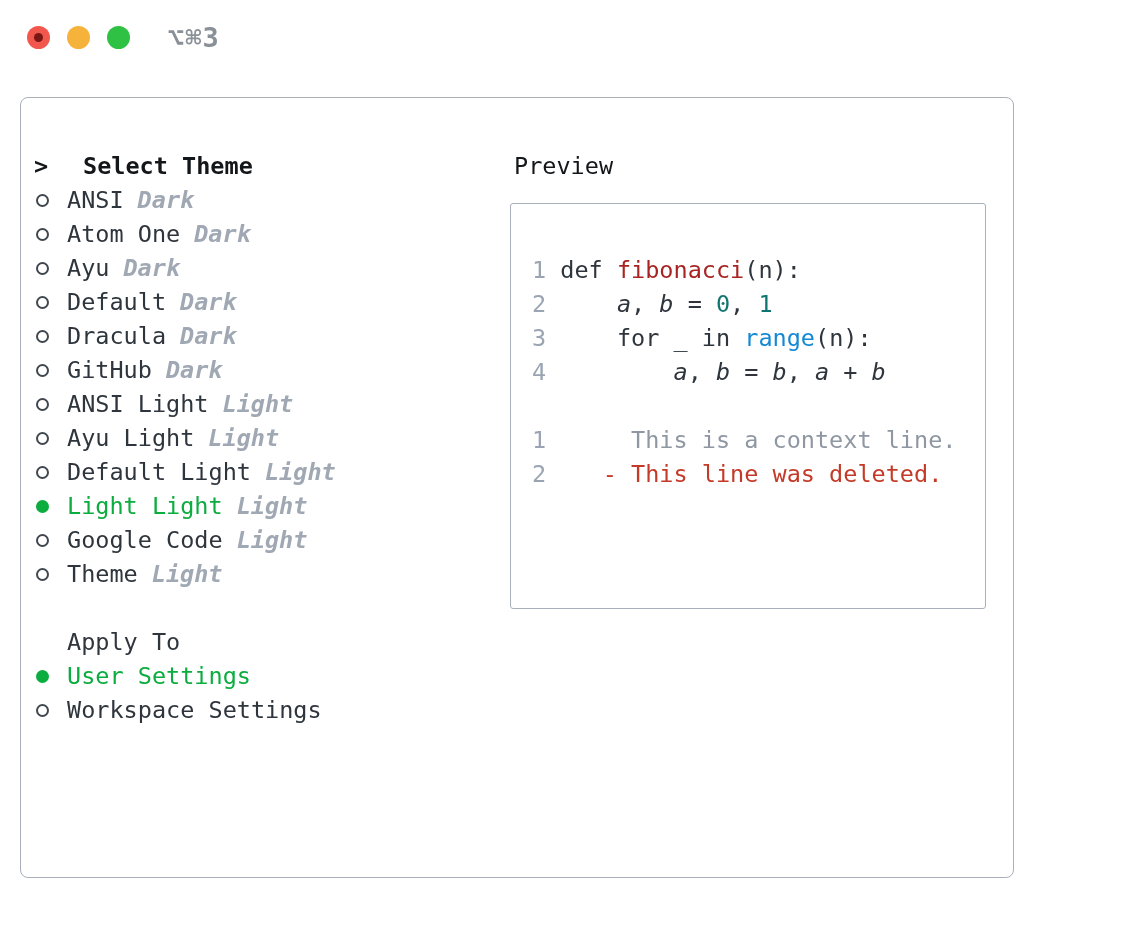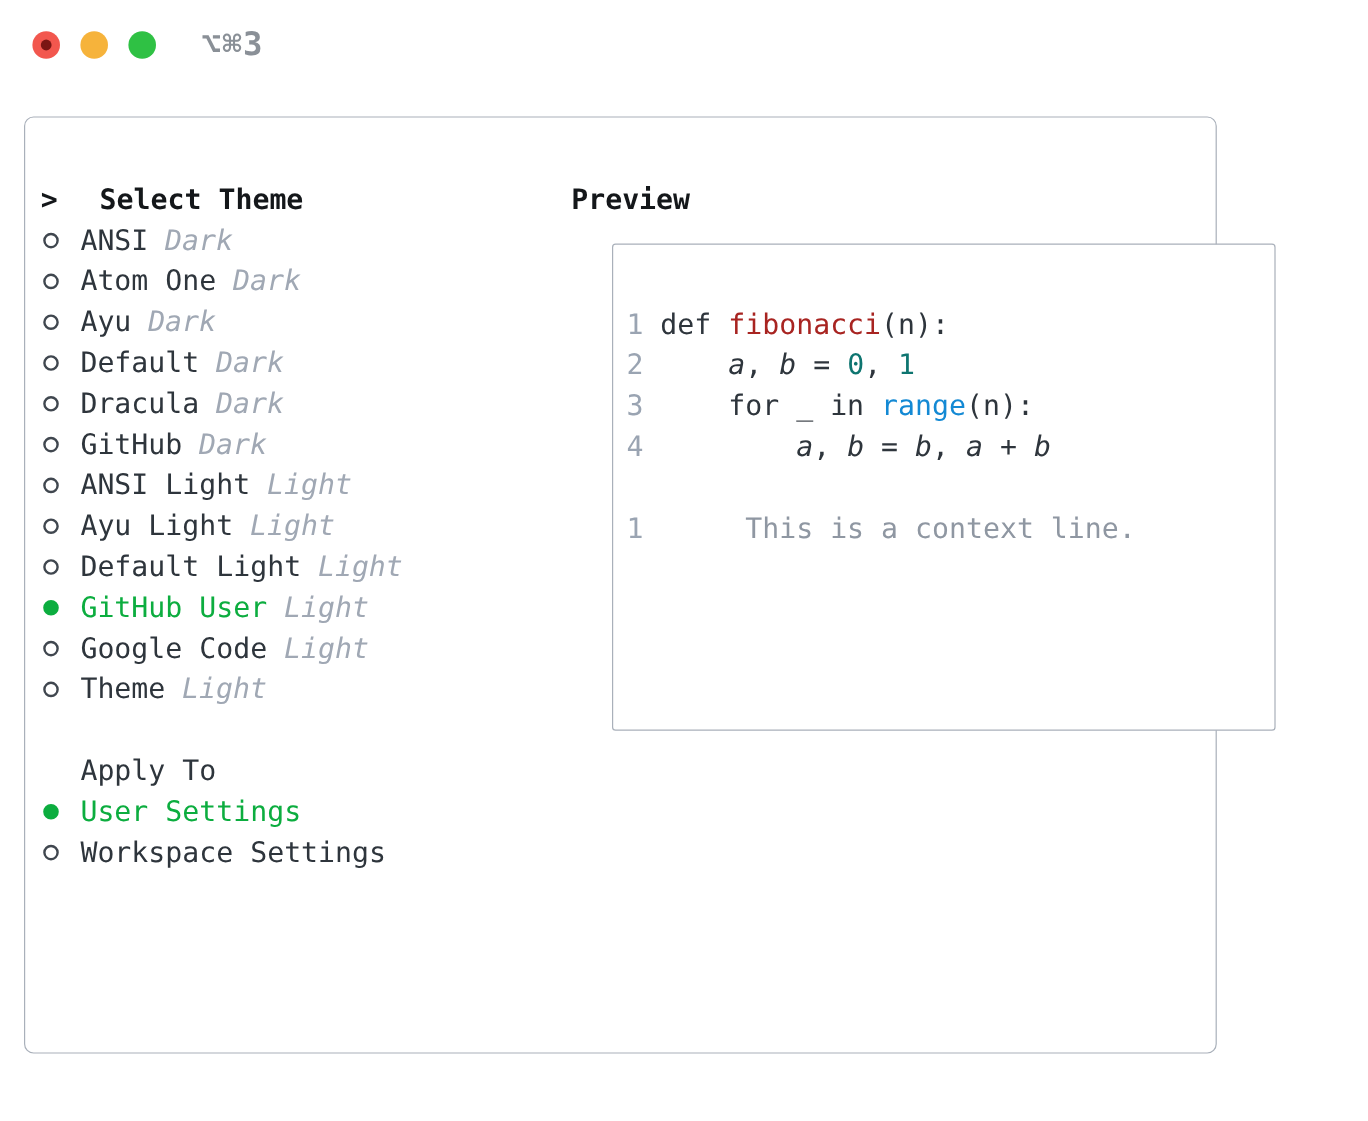--- a/index.html
+++ b/index.html
@@ -25,31 +25,31 @@
     border:1.5px solid var(--c-border,#a9b0ba);
     border-radius:8px;box-sizing:border-box;background:#fff;
   }
   .row{height:34px;display:flex;align-items:center;font-size:23.5px;color:var(--c-text,#2e353c);padding-left:13px;white-space:pre;}
   .marker{width:33px;flex:none;display:flex;align-items:center;}
   .chev{font-weight:bold;color:var(--c-head,#14171a);}
   .circle{width:13px;height:13px;border-radius:50%;border:2px solid var(--c-circle,#40474f);box-sizing:border-box;margin-left:2px;flex:none;}
   .circle.sel{background:var(--c-green,#0cad3f);border-color:var(--c-green,#0cad3f);}
   .row.header-row .nm{font-weight:bold;color:var(--c-head,#14171a);margin-left:16px;}
   .row.sel .nm{color:var(--c-green,#0cad3f);}
-  .vt{color:var(--c-dim,#a0a8b4);margin-left:14px;font-style:italic;}
+  .vt{color:var(--c-dim,#a0a8b4);margin-left:14px;font-style:italic;font-weight:bold;}
   #theme-list{position:absolute;left:0;top:51px;}
   #apply-block{position:absolute;left:0;top:527px;text-align:right;}
   #hint-block{position:absolute;left:25px;top:663px;}
   .hint-line{height:34px;line-height:34px;font-size:23.5px;color:var(--c-dim,#a0a8b4);white-space:pre;}
   
-  .preview-title{position:absolute;left:455px;top:51px;height:34px;line-height:34px;font-size:23.5px;font-weight:bold;color:var(--c-head,#14171a);}
+  .preview-title{position:absolute;left:493px;top:51px;height:34px;line-height:34px;font-size:23.5px;font-weight:normal;color:var(--c-head,#14171a);}
   .preview-box{
-    position:absolute;left:489px;top:105px;width:553px;height:406px;
+    position:absolute;left:489px;top:105px;width:476px;height:406px;
     border:1.5px solid var(--c-border,#a9b0ba);border-radius:3px;
-    box-sizing:border-box;padding:49px 0 0 11px;background:#fff;
+    box-sizing:border-box;padding:49px 0 0 21px;background:#fff;
   }
   .pline{white-space:pre;height:34px;line-height:34px;font-size:23.5px;}
   .t-ln{color:var(--c-ln,#9aa4b2);}
   .t-pl{color:var(--c-text,#2e353c);}
   .t-fn{color:var(--c-fnred,#a82421);}
   .t-num{color:var(--c-teal,#0e7570);}
   .t-call{color:var(--c-blue,#1389d4);}
   .t-var{color:var(--c-text,#2e353c);font-style:italic;}
   .t-ctx{color:var(--c-ctx,#8f97a2);}
   .t-del{color:var(--c-delred,#c43a28);}
@@ -77,21 +77,21 @@
 
     <div class="row"><span class="marker"><span class="circle"></span></span><span class="nm">ANSI</span><span class="vt">Dark</span></div>
         <div class="row"><span class="marker"><span class="circle"></span></span><span class="nm">Atom One</span><span class="vt">Dark</span></div>
         <div class="row"><span class="marker"><span class="circle"></span></span><span class="nm">Ayu</span><span class="vt">Dark</span></div>
         <div class="row"><span class="marker"><span class="circle"></span></span><span class="nm">Default</span><span class="vt">Dark</span></div>
         <div class="row"><span class="marker"><span class="circle"></span></span><span class="nm">Dracula</span><span class="vt">Dark</span></div>
         <div class="row"><span class="marker"><span class="circle"></span></span><span class="nm">GitHub</span><span class="vt">Dark</span></div>
         <div class="row"><span class="marker"><span class="circle"></span></span><span class="nm">ANSI Light</span><span class="vt">Light</span></div>
         <div class="row"><span class="marker"><span class="circle"></span></span><span class="nm">Ayu Light</span><span class="vt">Light</span></div>
         <div class="row"><span class="marker"><span class="circle"></span></span><span class="nm">Default Light</span><span class="vt">Light</span></div>
-        <div class="row sel"><span class="marker"><span class="circle sel"></span></span><span class="nm">GitHub User</span><span class="vt">Light</span></div>
+        <div class="row sel"><span class="marker"><span class="circle sel"></span></span><span class="nm">Light Light</span><span class="vt">Light</span></div>
         <div class="row"><span class="marker"><span class="circle"></span></span><span class="nm">Google Code</span><span class="vt">Light</span></div>
         <div class="row"><span class="marker"><span class="circle"></span></span><span class="nm">Theme</span><span class="vt">Light</span></div>
       </div>
 
     <div id="apply-block">
       <div class="row header-row2">
         <span class="marker"></span>
         <span>Apply To</span>
       </div>
 
@@ -103,16 +103,17 @@
     <div class="preview-title">Preview</div>
 
     <div class="preview-box" id="preview-box">
 
     <div class="pline"><span class="t-ln">1 </span><span class="t-pl">def </span><span class="t-fn">fibonacci</span><span class="t-pl">(n):</span></div>
         <div class="pline"><span class="t-ln">2 </span><span class="t-pl">    </span><span class="t-var">a</span><span class="t-pl">, </span><span class="t-var">b</span><span class="t-pl"> = </span><span class="t-num">0</span><span class="t-pl">, </span><span class="t-num">1</span></div>
         <div class="pline"><span class="t-ln">3 </span><span class="t-pl">    for _ in </span><span class="t-call">range</span><span class="t-pl">(n):</span></div>
         <div class="pline"><span class="t-ln">4 </span><span class="t-pl">        </span><span class="t-var">a</span><span class="t-pl">, </span><span class="t-var">b</span><span class="t-pl"> = </span><span class="t-var">b</span><span class="t-pl">, </span><span class="t-var">a</span><span class="t-pl"> + </span><span class="t-var">b</span></div>
         <div class="pline"></div>
         <div class="pline"><span class="t-ln">1 </span><span class="t-ctx">     This is a context line.</span></div>
+        <div class="pline"><span class="t-ln">2 </span><span class="t-del">   - This line was deleted.</span></div>
       </div>
 
   </div>
 </div>
 
 </body></html>

